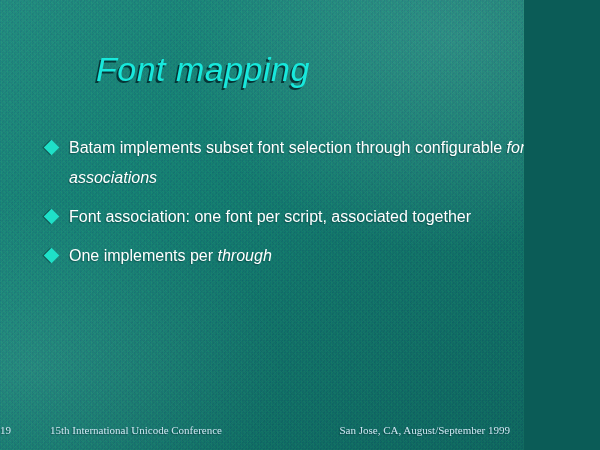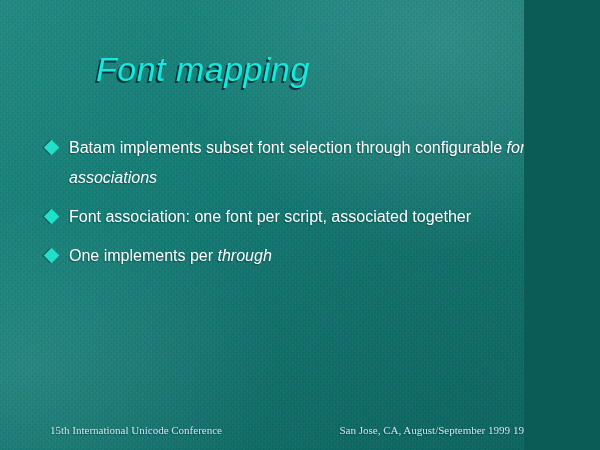--- a/index.html
+++ b/index.html
@@ -107,21 +107,21 @@
     position: absolute;
     bottom: 14px;
     font-family: "Liberation Serif", serif;
     font-size: 11px;
     color: #cfe6f2;
     text-shadow: -1px 1px 1px rgba(0,30,36,0.45);
     z-index: 5;
     white-space: nowrap;
   }
   #footer-left  { left: 14px; margin-left: 36px; }
-  #footer-page  { left: 0; right: 0; text-align: right; }
+  #footer-page  { left: 0; right: 0; text-align: left; }
   #footer-right { right: 14px; }
 </style>
 </head>
 <body>
 
 <div id="slide">
 
   <div id="noise"></div>
   <div id="noise2"></div>
 

